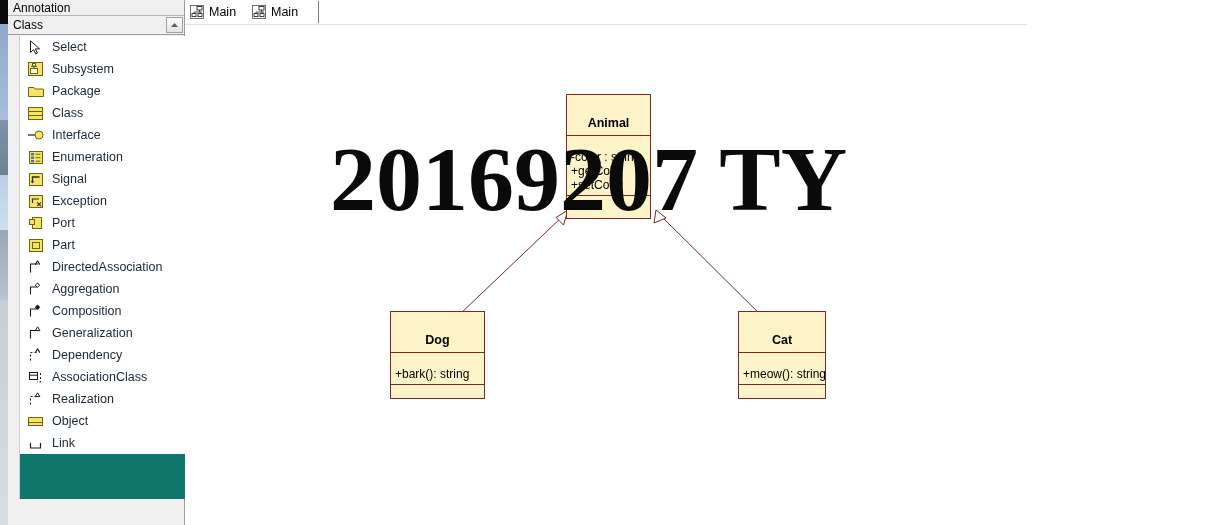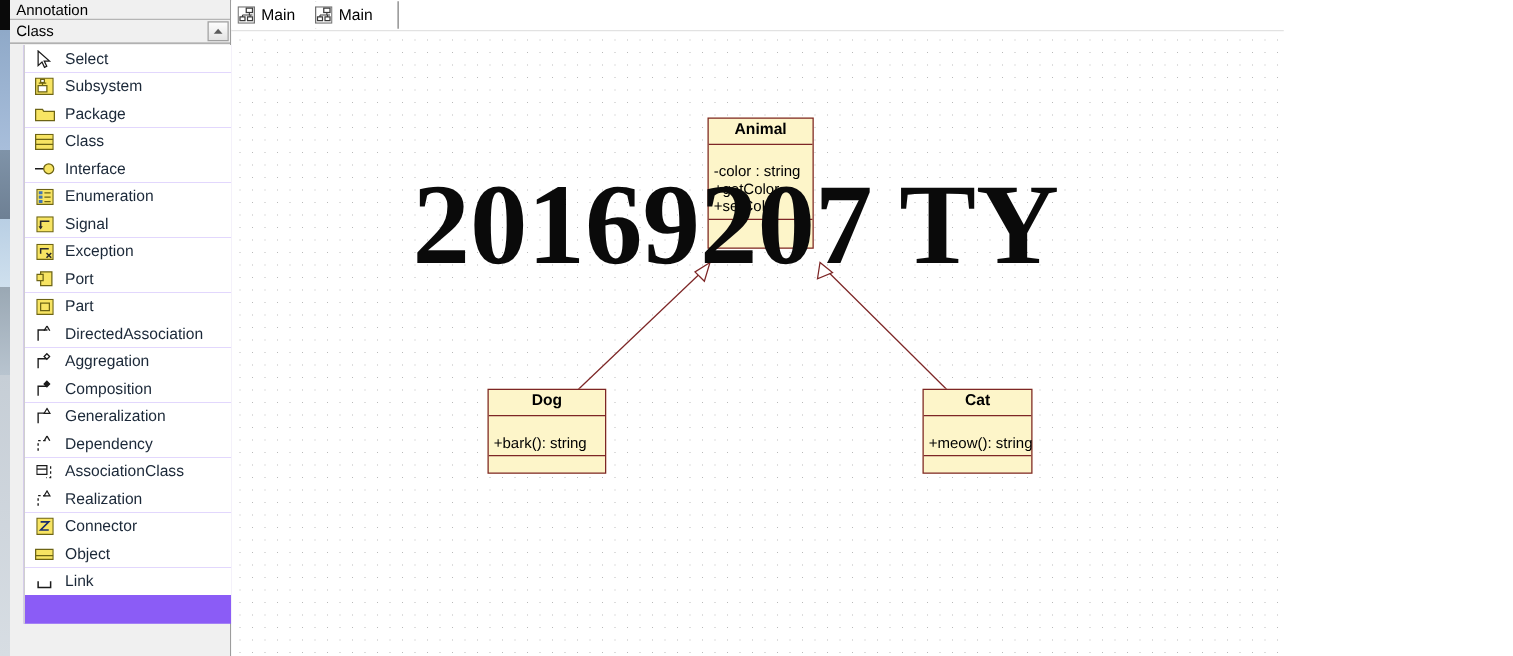--- a/index.html
+++ b/index.html
@@ -78,21 +78,21 @@
     align-items: center;
     justify-content: center;
   }
   .tb-combo-btn svg { display:block; }
 
   #tool-list {
     position: absolute;
     left: 11px; top: 36px;
     width: 166px;
     height: 463px;
-    background: #8b5cf6;
+    background: #0f766e;
     border-left: 1px solid #cfcfcf;
     box-sizing: border-box;
     overflow: hidden;
   }
   .tool-item {
     display: flex;
     align-items: center;
     height: 22px;
     padding-left: 7px;
     background: #ffffff;
@@ -161,21 +161,21 @@
     z-index: 3;
   }
   .uml-name {
     text-align: center;
     font-size: 12.5px;
     font-weight: bold;
     color: #000;
     border-bottom: 1px solid #7d2626;
     box-sizing: border-box;
     line-height: 1;
-    padding: 2px 2px 5px 2px;
+    padding: 22px 2px 5px 2px;
   }
   .uml-compartment {
     border-bottom: 1px solid #7d2626;
     box-sizing: border-box;
     padding: 14px 4px 3px 4px;
   }
   .uml-compartment:last-child { border-bottom: none; }
   .uml-feature {
     font-size: 12px;
     color: #000;
@@ -580,29 +580,20 @@
       <div class="tool-item">
         <span class="tool-icon">
           <svg width="13" height="14" viewBox="0 0 13 14">
             <path d="M1.5 12.5 L1.5 4.5 L8.5 4.5" stroke="#1b1b1b" stroke-width="1.1" fill="none" stroke-dasharray="2 2"></path>
             <path d="M8.6 0.8 L6.3 4.6 L10.9 4.6 Z" fill="#ffffff" stroke="#1b1b1b" stroke-width="1"></path>
           </svg>
         </span>
         <span class="tool-label">Realization</span>
       </div>
 
-      <div class="tool-item">
-        <span class="tool-icon">
-          <svg width="14" height="14" viewBox="0 0 14 14">
-            <rect x="0.5" y="0.5" width="13" height="13" fill="#f7e463" stroke="#6d6414"></rect>
-            <path d="M3.5 3.5 L10 3.5 L3.5 10 L10 10" stroke="#1b2d6b" stroke-width="1.3" fill="none"></path>
-          </svg>
-        </span>
-        <span class="tool-label">Connector</span>
-      </div>
 
       <div class="tool-item">
         <span class="tool-icon">
           <svg width="15" height="11" viewBox="0 0 15 11">
             <rect x="0.5" y="1.5" width="14" height="8" fill="#f7e463" stroke="#6d6414"></rect>
             <path d="M0.5 6.5 L14.5 6.5" stroke="#6d6414"></path>
           </svg>
         </span>
         <span class="tool-label">Object</span>
       </div>

